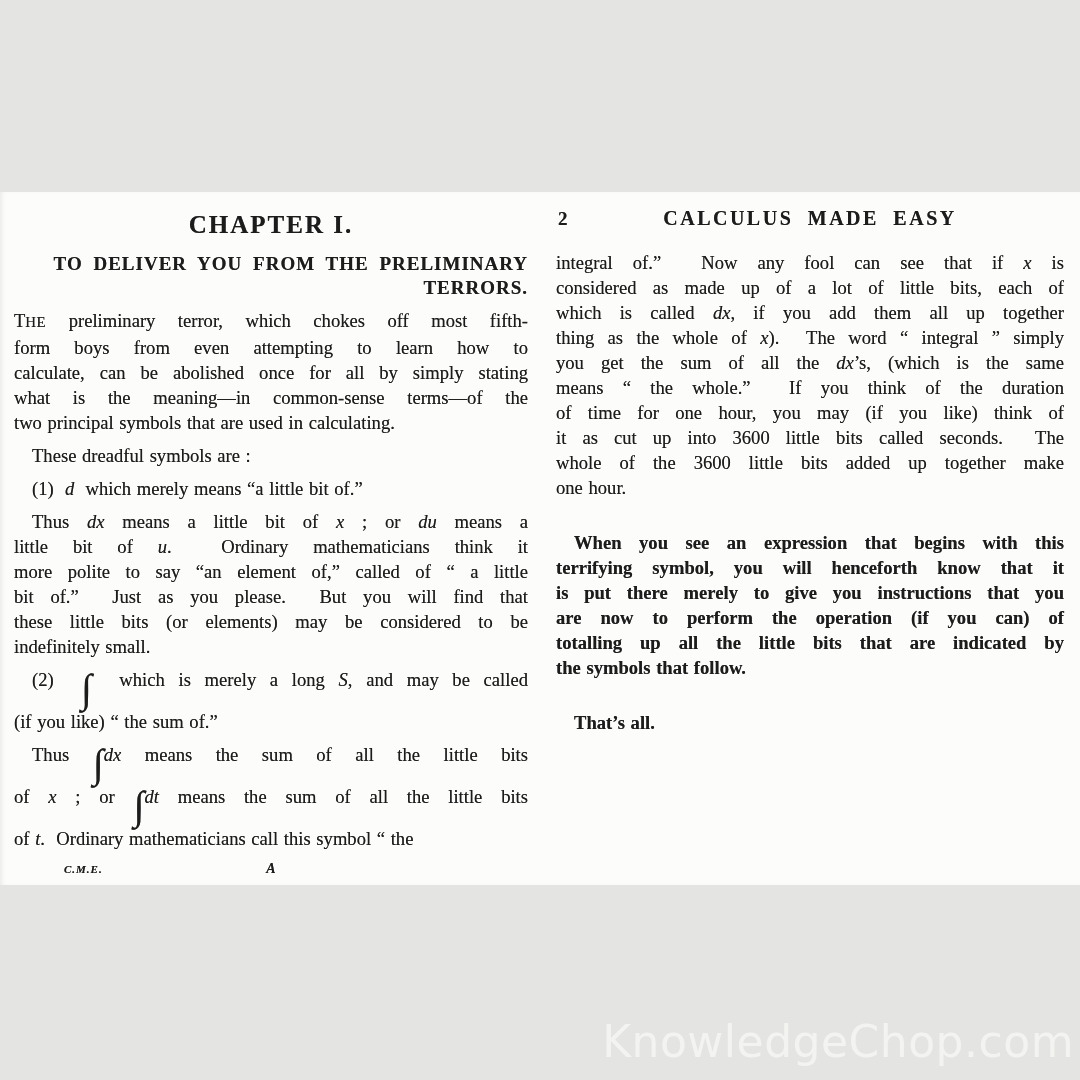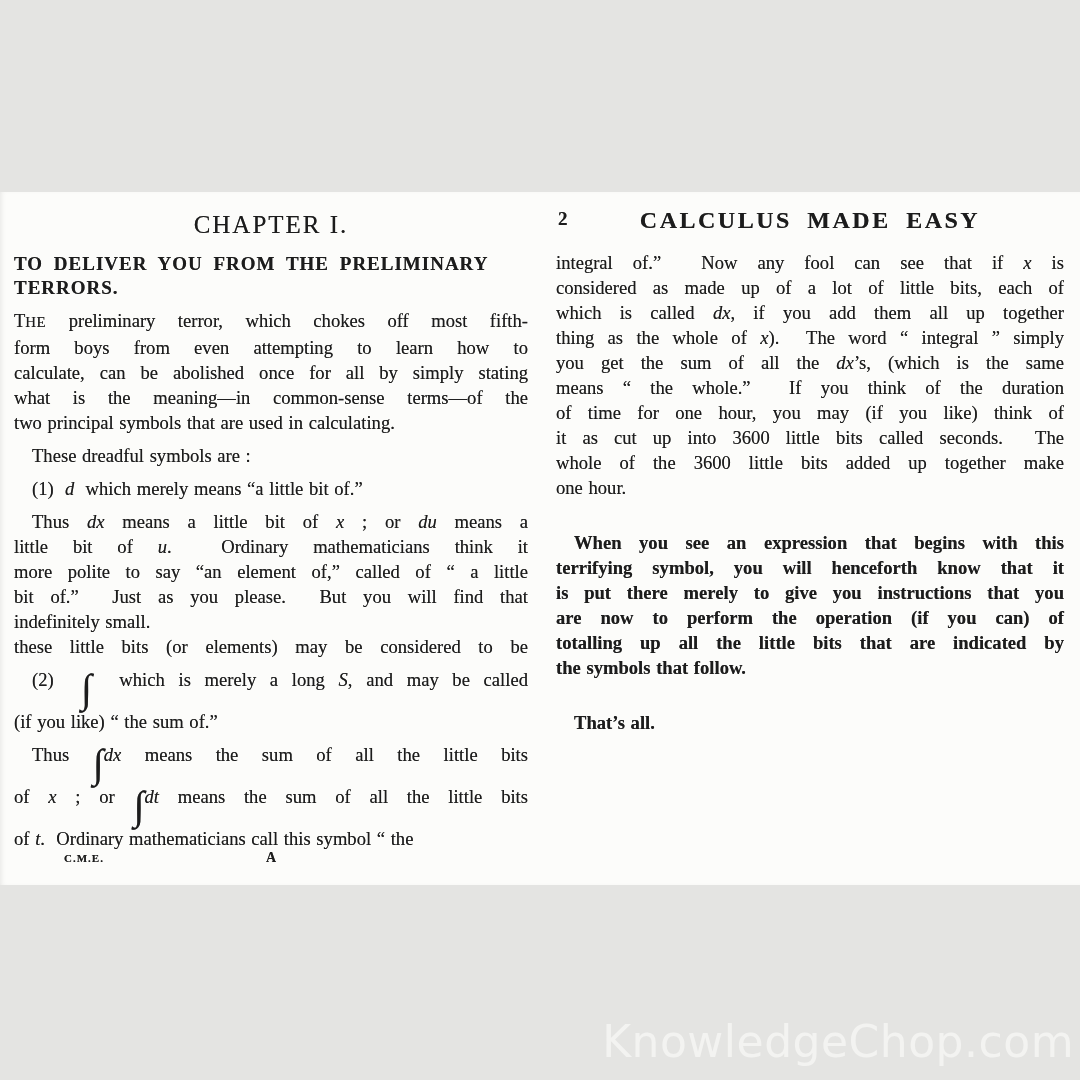--- a/index.html
+++ b/index.html
@@ -11,43 +11,43 @@
   }
   .band{position:absolute;left:0;width:1080px;background:#e4e4e2;}
   .band.top{top:0;height:192px;}
   .band.bottom{top:885px;height:195px;}
   .sheet{position:absolute;left:0;top:192px;width:1080px;height:693px;background:#fcfcfa;
          box-shadow:inset 4px 0 6px -4px rgba(0,0,0,0.12);}
   .page{position:absolute;top:192px;text-shadow:0 0 0.5px rgba(10,10,10,0.6);}
   .page.left{left:14px;width:514px;}
   .page.right{left:556px;width:508px;}
 
-  .chapter{margin-top:19px;text-align:center;font-size:25px;font-weight:normal;letter-spacing:2px;}
-  .subtitle{margin-top:13px;text-align:left;font-size:19px;font-weight:bold;
+  .chapter{margin-top:19px;text-align:center;font-size:25px;font-weight:bold;letter-spacing:2px;}
+  .subtitle{margin-top:13px;text-align:right;font-size:19px;font-weight:bold;
             letter-spacing:1px;word-spacing:5px;line-height:24px;}
 
   .body{font-size:18.6px;line-height:25px;word-spacing:1px;}
   .left-body{margin-top:8px;}
   .right-body{margin-top:17px;}
   .left-body .para + .para{margin-top:8px;}
   .right-body .para + .para{margin-top:30px;font-weight:bold;}
 
   .line{text-align:justify;text-align-last:justify;}
   .line.last{text-align-last:left;}
   .line.ind{text-indent:18px;}
   .it{font-style:italic;}
   .sc{font-size:0.8em;letter-spacing:0.5px;}
   .int{font-size:2.15em;line-height:1.0;vertical-align:-0.4em;font-weight:normal;}
 
   .rp-head{position:relative;margin-top:15px;height:26px;}
   .rp-num{position:absolute;left:2px;top:1px;font-size:19px;font-weight:bold;}
-  .rp-title{display:block;text-align:center;font-size:24px;font-weight:bold;
+  .rp-title{display:block;text-align:center;font-size:20px;font-weight:bold;
             letter-spacing:2.5px;word-spacing:7px;}
 
-  .lp-footer{position:relative;height:18px;margin-top:0;}
+  .lp-footer{position:relative;height:18px;margin-top:11px;font-style:italic;}
   .sig{position:absolute;left:50px;top:1px;font-size:11px;font-weight:bold;letter-spacing:1px;}
   .sheet-letter{position:absolute;left:50%;transform:translateX(-50%);top:-1px;
                 font-size:14px;font-weight:bold;}
 
   .watermark{
     position:absolute;right:6px;top:1019px;
     font-family:"DejaVu Sans","Liberation Sans",sans-serif;
     font-size:44px;line-height:46px;color:#f3f3f1;letter-spacing:0.5px;
   }
 </style>
@@ -76,22 +76,22 @@
         <div class="line last ind"><span>These dreadful symbols are :</span></div>
       </div>
       <div class="para">
         <div class="line last ind"><span>(1)&nbsp; </span><span class="it">d</span><span>&nbsp; which merely means “a little bit of.”</span></div>
       </div>
       <div class="para">
         <div class="line ind"><span>Thus </span><span class="it">dx</span><span> means a little bit of </span><span class="it">x</span><span> ; or </span><span class="it">du</span><span> means a</span></div>
         <div class="line"><span>little bit of </span><span class="it">u</span><span>. &nbsp;Ordinary mathematicians think it</span></div>
         <div class="line"><span>more polite to say “an element of,” called of “ a little</span></div>
         <div class="line"><span>bit of.” &nbsp;Just as you please. &nbsp;But you will find that</span></div>
+        <div class="line"><span>these little bits (or elements) may be considered to be</span></div>
         <div class="line last"><span>indefinitely small.</span></div>
-        <div class="line"><span>these little bits (or elements) may be considered to be</span></div>
       </div>
       <div class="para">
         <div class="line ind"><span>(2)&nbsp; </span><span class="int">∫</span><span>&nbsp; which is merely a long </span><span class="it">S</span><span>, and may be called</span></div>
         <div class="line last"><span>(if you like) “ the sum of.”</span></div>
       </div>
       <div class="para">
         <div class="line ind"><span>Thus </span><span class="int">∫</span><span class="it">dx</span><span> means the sum of all the little bits</span></div>
         <div class="line"><span>of </span><span class="it">x</span><span> ; or </span><span class="int">∫</span><span class="it">dt</span><span> means the sum of all the little bits</span></div>
         <div class="line last"><span>of </span><span class="it">t</span><span>. &nbsp;Ordinary mathematicians call this symbol “ the</span></div>
       </div>

